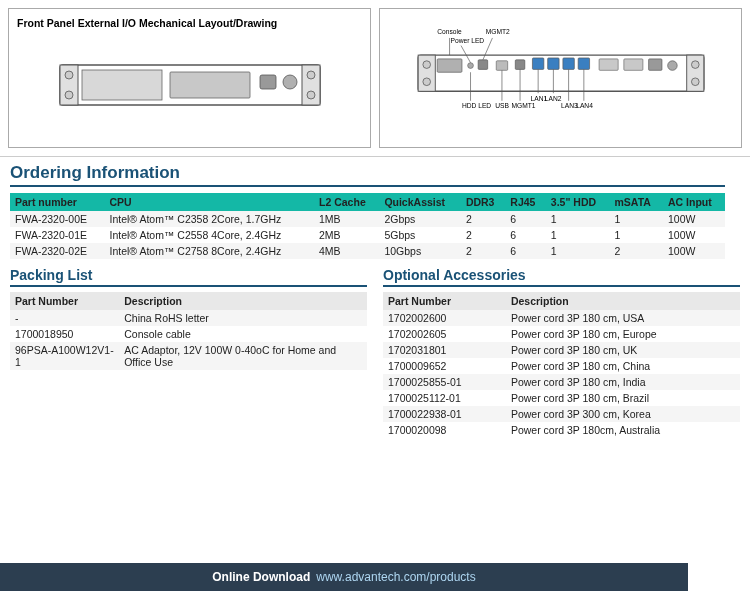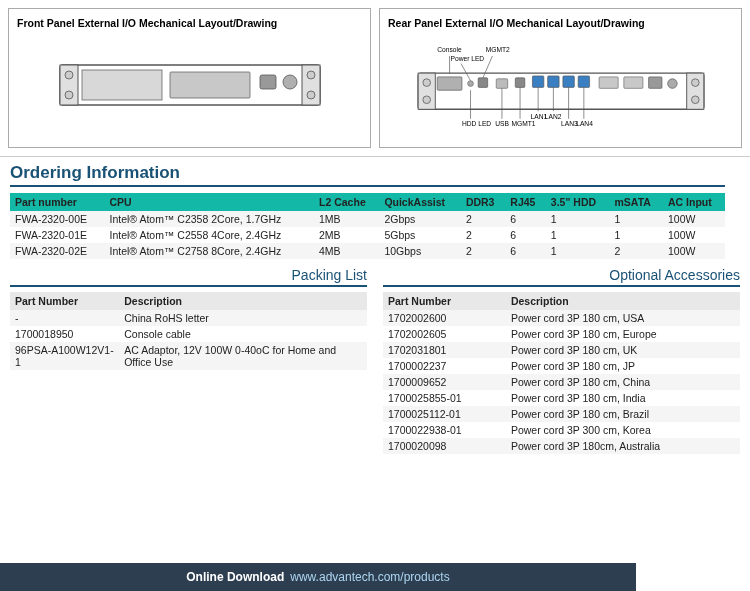--- a/index.html
+++ b/index.html
@@ -92,42 +92,41 @@
     .lower-row {
       display: flex;
       padding: 4px 10px 6px 10px;
       gap: 16px;
     }
     .lower-col {
       flex: 1;
     }
     .subsection-title {
       font-size: 14px;
-      font-weight: normal;
+      font-weight: bold;
       color: #1a5276;
       border-bottom: 2px solid #1a5276;
       padding-bottom: 2px;
       margin-bottom: 5px;
-      text-align: right;
     }
     .packing-table thead th,
     .accessories-table thead th {
       background: #e8e8e8;
     }
 
     
     .footer {
       background: #2c3e50;
       color: #fff;
       text-align: center;
       padding: 7px;
       font-size: 12px;
       position: absolute;
       bottom: 0;
-      width: 636px;
+      width: 688px;
     }
     .footer-inner {
       display: inline-flex;
       align-items: center;
       gap: 6px;
     }
     .footer-label {
       font-weight: bold;
       color: #fff;
     }
@@ -178,21 +177,20 @@
 
             <rect x="120" y="22" width="80" height="26" fill="#c8c8c8" stroke="#666" stroke-width="0.8" rx="1"></rect>
 
             <rect x="210" y="25" width="16" height="14" rx="2" fill="#999" stroke="#555" stroke-width="0.8"></rect>
             <circle cx="240" cy="32" r="7" fill="#b0b0b0" stroke="#555" stroke-width="0.8"></circle>
           </svg>
         </div>
       </div>
 
       <div class="panel-box">
-        <div class="panel-title">Rear Panel External I/O Mechanical Layout/Drawing</div>
         <div class="panel-drawing">
           <svg class="rear-panel-svg" viewBox="0 0 320 105">
 
             <rect x="10" y="40" width="300" height="38" rx="3" ry="3" fill="none" stroke="#555" stroke-width="1.5"></rect>
 
             <rect x="10" y="40" width="18" height="38" fill="#e0e0e0" stroke="#555" stroke-width="1"></rect>
             <circle cx="19" cy="50" r="4" fill="#ccc" stroke="#555" stroke-width="0.8"></circle>
             <circle cx="19" cy="68" r="4" fill="#ccc" stroke="#555" stroke-width="0.8"></circle>
 
             <rect x="292" y="40" width="18" height="38" fill="#e0e0e0" stroke="#555" stroke-width="1"></rect>
@@ -352,24 +350,20 @@
               </tr>
               <tr>
                 <td>1702002605</td>
                 <td>Power cord 3P 180 cm, Europe</td>
               </tr>
               <tr>
                 <td>1702031801</td>
                 <td>Power cord 3P 180 cm, UK</td>
               </tr>
               <tr>
-                <td>1700002237</td>
-                <td>Power cord 3P 180 cm, JP</td>
-              </tr>
-              <tr>
                 <td>1700009652</td>
                 <td>Power cord 3P 180 cm, China</td>
               </tr>
               <tr>
                 <td>1700025855-01</td>
                 <td>Power cord 3P 180 cm, India</td>
               </tr>
               <tr>
                 <td>1700025112-01</td>
                 <td>Power cord 3P 180 cm, Brazil</td>

